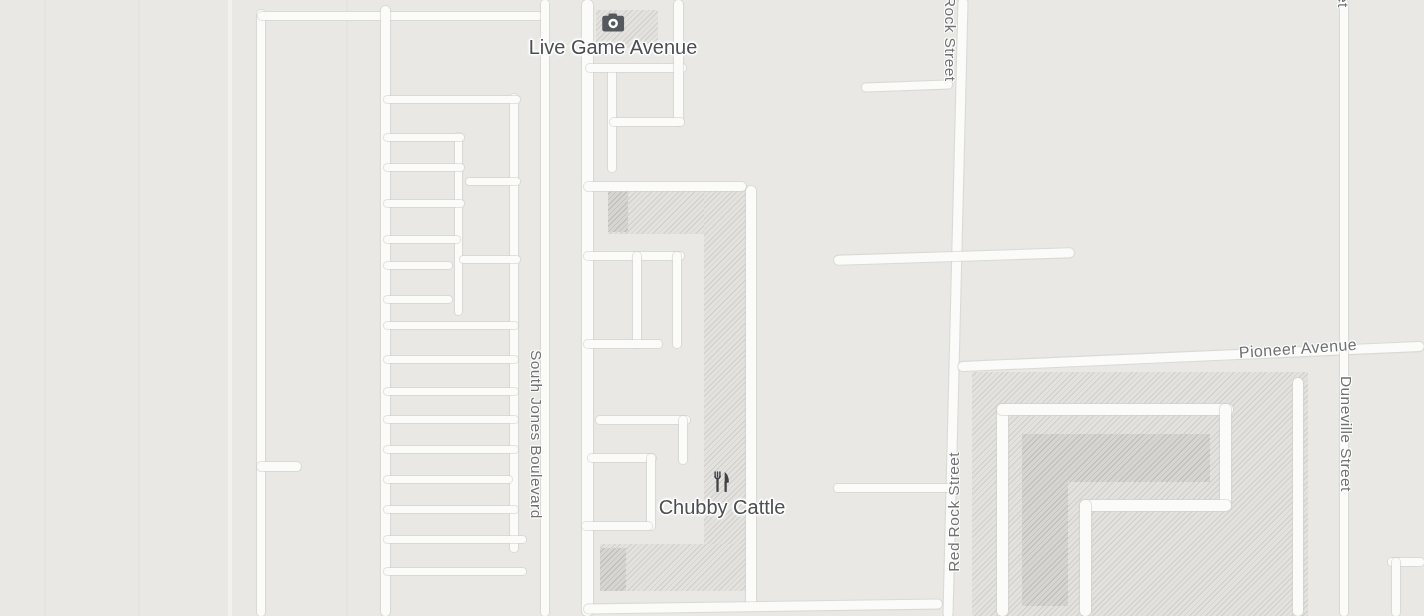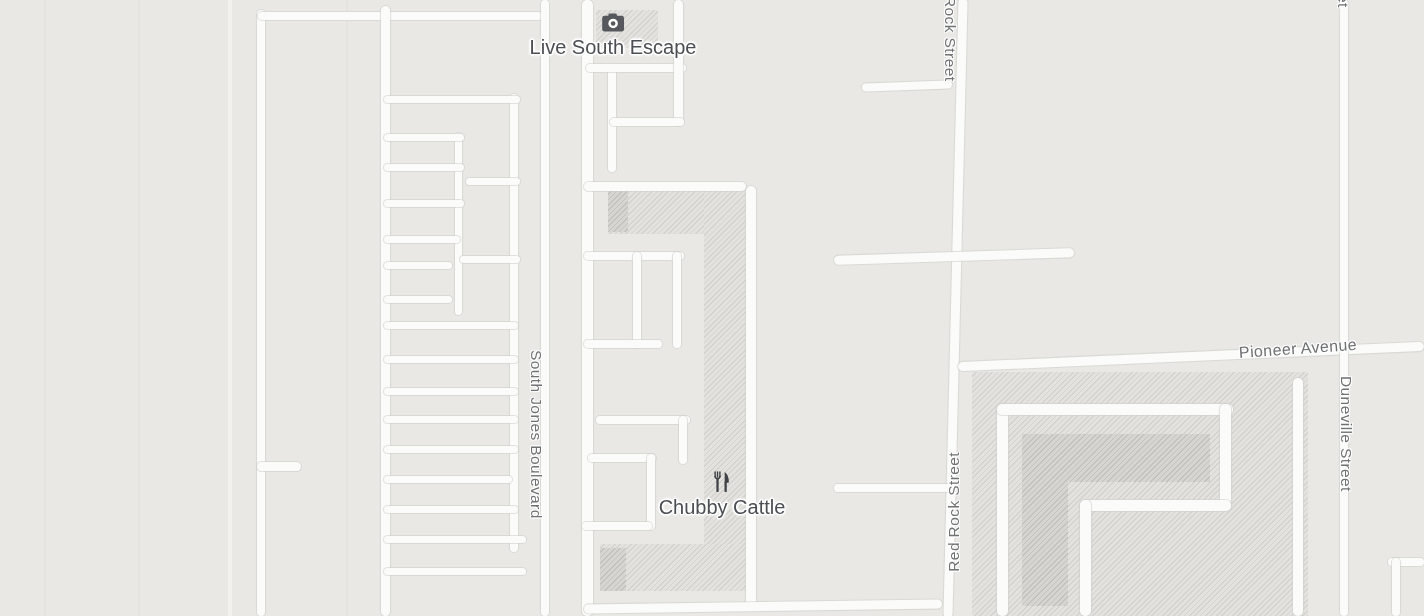--- a/index.html
+++ b/index.html
@@ -114,21 +114,21 @@
   <div class="street v" id="lbl-duneville">Duneville Street</div>
   <div class="street v" id="lbl-et">et</div>
 
   <div class="poi" id="poi-live">
     <svg class="poi-icon" width="23" height="19" viewBox="0 0 24 20">
       <rect x="7" y="0.5" width="9" height="5" rx="1.5" fill="#55585c"></rect>
       <rect x="0.5" y="3" width="23" height="16.5" rx="2.5" fill="#55585c"></rect>
       <circle cx="12" cy="11" r="5" fill="#ffffff"></circle>
       <circle cx="12" cy="11" r="2.4" fill="#55585c"></circle>
     </svg>
-    <div class="poi-label">Live South Escape</div>
+    <div class="poi-label">Live Game Avenue</div>
   </div>
 
 
   <div class="poi" id="poi-chubby">
     <svg class="poi-icon" width="18" height="21" viewBox="0 0 18 22">
       <path d="M2.2 1 V6 M4.7 1 V6 M7.2 1 V6" stroke="#3f4246" stroke-width="1.5" fill="none" stroke-linecap="round"></path>
       <path d="M2.2 5.2 a2.5 2.8 0 0 0 5 0" stroke="#3f4246" stroke-width="1.5" fill="none"></path>
       <path d="M4.7 8 V21" stroke="#3f4246" stroke-width="2.4" stroke-linecap="round"></path>
       <path d="M12.2 1 c3.4 2.3 4.3 6.8 4.3 9.6 V12.3 h-4.3 Z" fill="#3f4246"></path>
       <path d="M13.2 12 V21" stroke="#3f4246" stroke-width="2.4" stroke-linecap="round"></path>

